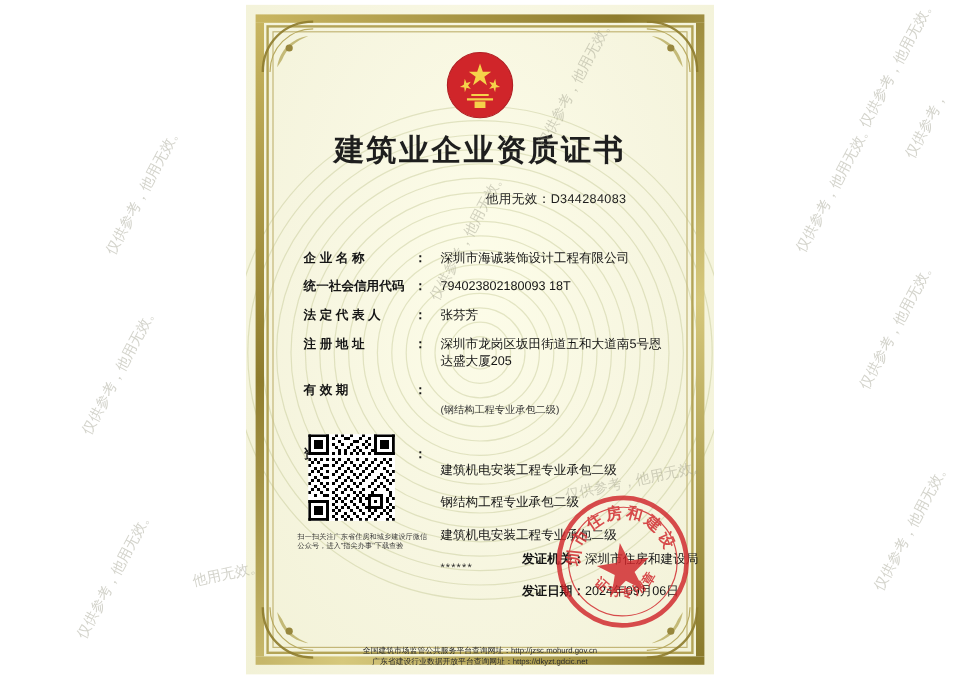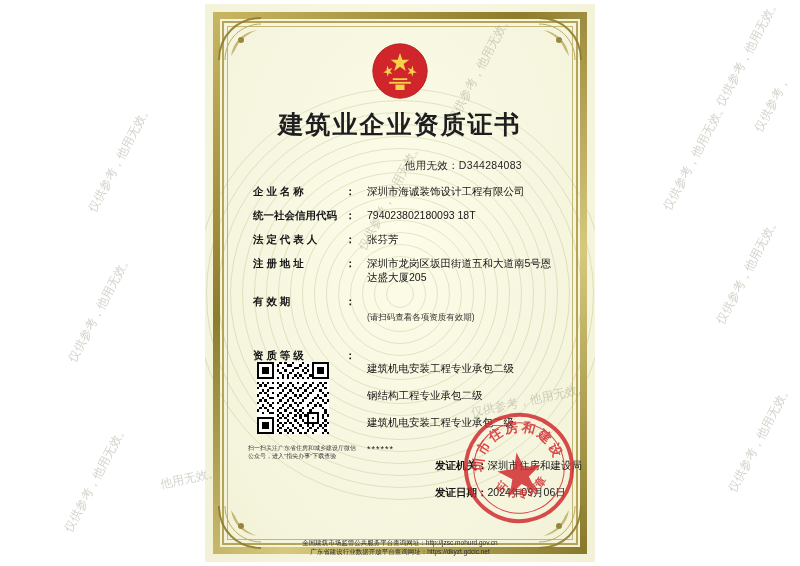--- a/index.html
+++ b/index.html
@@ -134,21 +134,21 @@
     top: 155px;
     font-size: 10.5px;
     color: #1f1f1f;
     letter-spacing: 0.3px;
   }
 
   
   .fields {
     position: absolute;
     left: 48px;
-    top: 180px;
+    top: 204px;
     width: 300px;
     font-size: 10.5px;
     color: #151515;
   }
   .field-row {
     display: flex;
     align-items: flex-start;
     margin-bottom: 10px;
     line-height: 14px;
   }
@@ -350,21 +350,21 @@
       <div class="field-row">
         <div class="field-label">注 册 地 址</div>
         <div class="field-colon">：</div>
         <div class="field-value">深圳市龙岗区坂田街道五和大道南5号恩达盛大厦205</div>
       </div>
 
       <div class="field-row">
         <div class="field-label">有 效 期</div>
         <div class="field-colon">：</div>
         <div class="field-value">
-          <div class="field-note">(请扫码查看各项资质有效期)</div>
+          <div class="field-note">(钢结构工程专业承包二级)</div>
         </div>
       </div>
 
       <div class="field-row">
         <div class="field-label">资 质 等 级</div>
         <div class="field-colon">：</div>
         <div class="field-value grade-lines">
           <div>建筑机电安装工程专业承包二级</div>
           <div>钢结构工程专业承包二级</div>
           <div>建筑机电安装工程专业承包二级</div>

